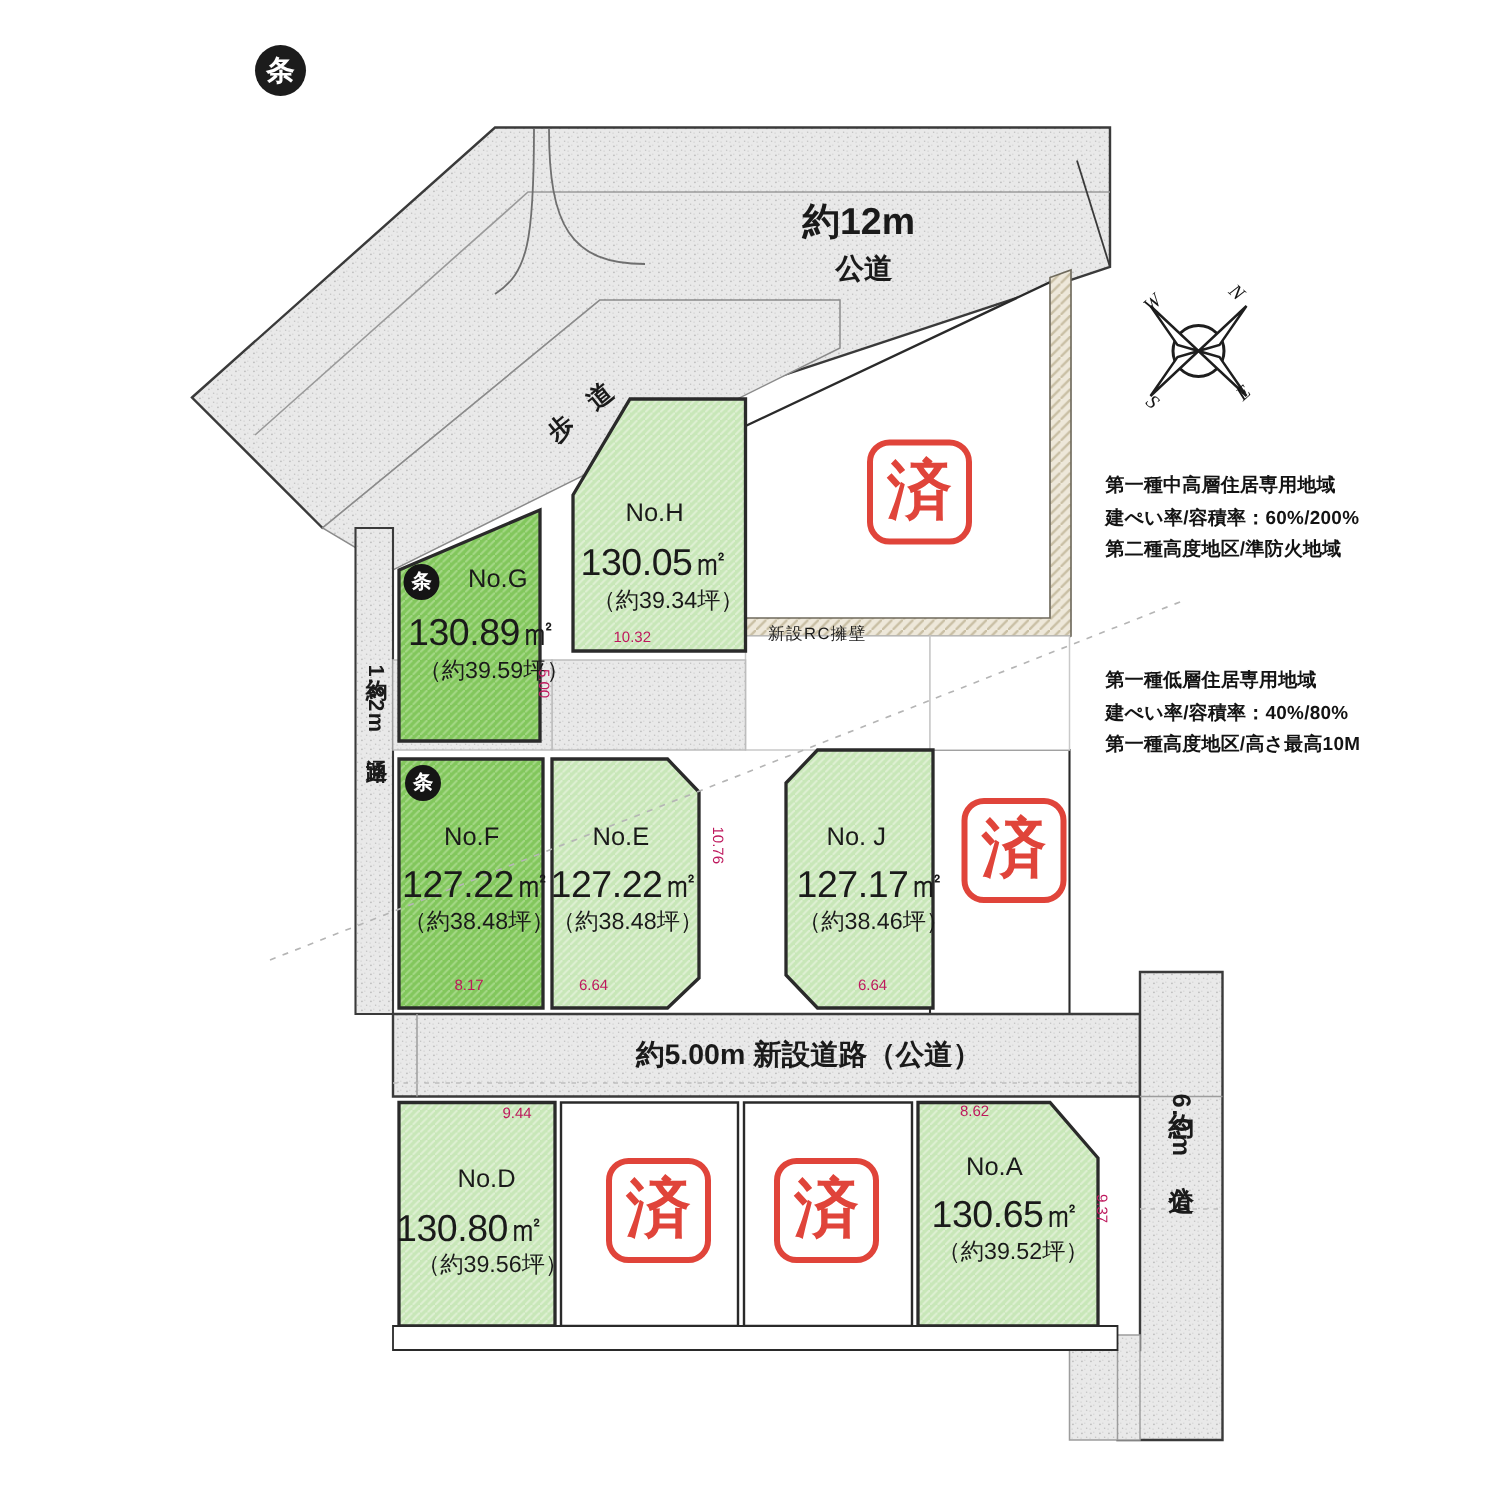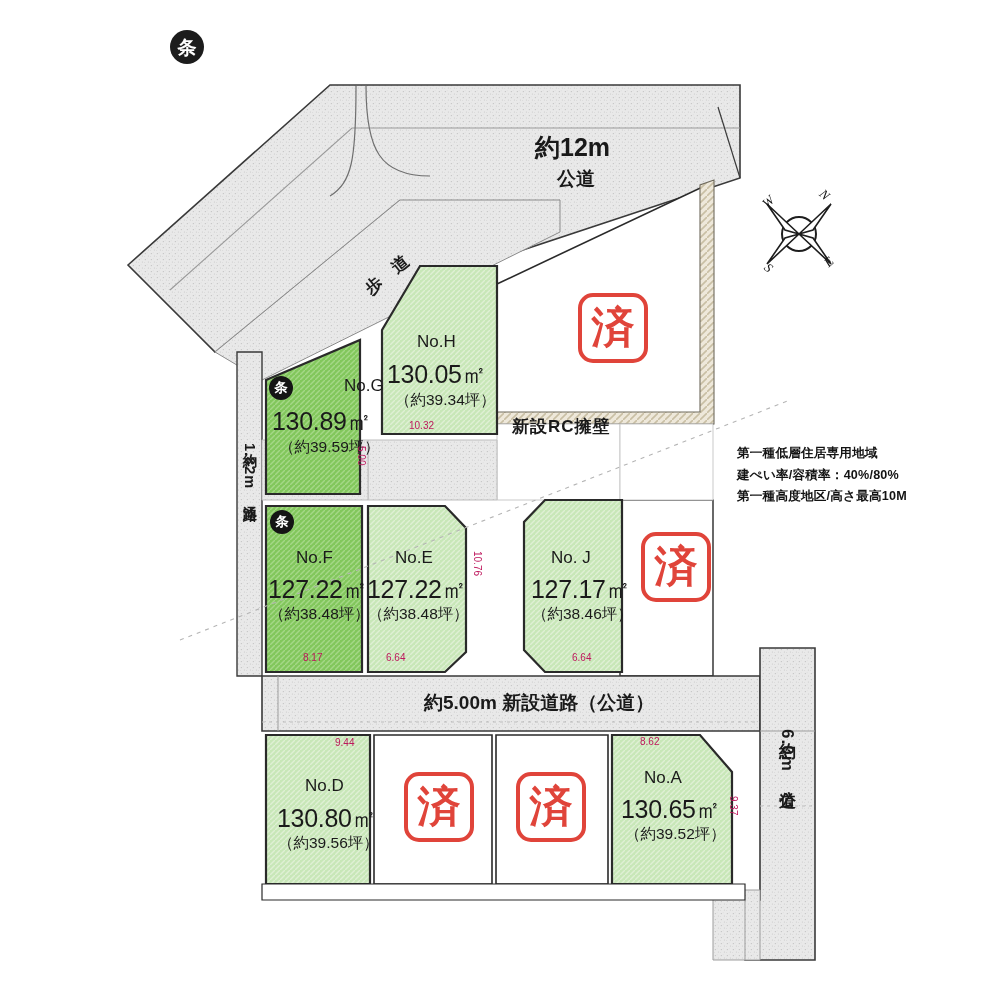--- a/index.html
+++ b/index.html
@@ -177,41 +177,46 @@
       <path d="M54,52 L22,22 L40,48 Z" fill="#ffffff" stroke="#1e1e1e" stroke-width="1.6"></path>
       <path d="M54,52 L22,82 L40,56 Z" fill="#ffffff" stroke="#1e1e1e" stroke-width="1.6"></path>
       <path d="M54,52 L86,82 L68,56 Z" fill="#ffffff" stroke="#1e1e1e" stroke-width="1.6"></path>
     </svg>
     <div class="c" style="left:75px;top:5px;transform:rotate(42deg);">N</div>
     <div class="c" style="left:18px;top:12px;transform:rotate(-42deg);">W</div>
     <div class="c" style="left:20px;top:78px;transform:rotate(42deg);">S</div>
     <div class="c" style="left:80px;top:72px;transform:rotate(-42deg);">E</div>
   </div>
 
+  <div class="zone" id="zone-a">
+    <div>第一種中高層住居専用地域</div>
+    <div>建ぺい率/容積率：60%/200%</div>
+    <div>第二種高度地区/準防火地域</div>
+  </div>
   <div class="zone" id="zone-b">
     <div>第一種低層住居専用地域</div>
     <div>建ぺい率/容積率：40%/80%</div>
     <div>第一種高度地区/高さ最高10M</div>
   </div>
 
   <div class="lbl road-big" style="left:535px;top:131px;">約12m</div>
   <div class="lbl road-sm" style="left:557px;top:166px;">公道</div>
 
   <div class="lbl" style="left:360px;top:282px;font-size:17px;font-weight:bold;transform:rotate(-39deg);transform-origin:left top;letter-spacing:6px;">歩 道</div>
 
   <div class="lbl vert" style="left:240px;top:442px;font-size:14.5px;font-weight:bold;letter-spacing:1px;">約1.82m 通路</div>
 
   <div class="lbl" style="left:424px;top:690px;font-size:19px;font-weight:bold;">約5.00m 新設道路（公道）</div>
 
   <div class="lbl vert" style="left:776px;top:728px;font-size:17px;font-weight:bold;letter-spacing:1px;">約6.0m 公道</div>
 
-  <div class="lbl" style="left:512px;top:415px;font-size:17px;font-weight:bold;letter-spacing:1px;">新設RC擁壁</div>
+  <div class="lbl" style="left:512px;top:415px;font-size:11px;font-weight:normal;letter-spacing:1px;">新設RC擁壁</div>
 
   <div class="badge-sm lbl" style="left:269px;top:376px;">条</div>
-  <div class="lbl plot-name" style="left:324px;top:376px;padding-left:20px;"><span>No.G</span></div>
+  <div class="lbl plot-name" style="left:292px;top:376px;padding-left:20px;"><span>No.G</span></div>
   <div class="lbl plot-area" style="left:272px;top:405px;"><span>130.89㎡</span></div>
   <div class="lbl plot-tsubo" style="left:279px;top:437px;">（約39.59坪）</div>
 
   <div class="lbl plot-name" style="left:417px;top:332px;"><span>No.H</span></div>
   <div class="lbl plot-area" style="left:387px;top:358px;"><span>130.05㎡</span></div>
   <div class="lbl plot-tsubo" style="left:395px;top:390px;text-align:right;">（約39.34坪）</div>
 
   <div class="badge-sm lbl" style="left:270px;top:510px;">条</div>
   <div class="lbl plot-name" style="left:296px;top:548px;"><span>No.F</span></div>
   <div class="lbl plot-area" style="left:268px;top:573px;"><span>127.22㎡</span></div>
@@ -219,21 +224,21 @@
 
   <div class="lbl plot-name" style="left:395px;top:548px;"><span>No.E</span></div>
   <div class="lbl plot-area" style="left:367px;top:573px;"><span>127.22㎡</span></div>
   <div class="lbl plot-tsubo" style="left:368px;top:604px;">（約38.48坪）</div>
 
   <div class="lbl plot-name" style="left:551px;top:548px;"><span>No. J</span></div>
   <div class="lbl plot-area" style="left:531px;top:573px;"><span>127.17㎡</span></div>
   <div class="lbl plot-tsubo" style="left:532px;top:604px;">（約38.46坪）</div>
 
   <div class="lbl plot-name" style="left:305px;top:776px;"><span>No.D</span></div>
-  <div class="lbl plot-area" style="left:277px;top:802px;"><span>130.80㎡</span></div>
+  <div class="lbl plot-area" style="left:264px;top:802px;"><span>130.80㎡</span></div>
   <div class="lbl plot-tsubo" style="left:278px;top:833px;">（約39.56坪）</div>
 
   <div class="lbl plot-name" style="left:644px;top:768px;"><span>No.A</span></div>
   <div class="lbl plot-area" style="left:621px;top:793px;"><span>130.65㎡</span></div>
   <div class="lbl plot-tsubo" style="left:625px;top:824px;">（約39.52坪）</div>
 
   <div class="lbl dim" style="left:409px;top:420px;">10.32</div>
   <div class="lbl dim vert" style="left:356px;top:446px;">5.00</div>
   <div class="lbl dim" style="left:303px;top:652px;">8.17</div>
   <div class="lbl dim" style="left:386px;top:652px;">6.64</div>

